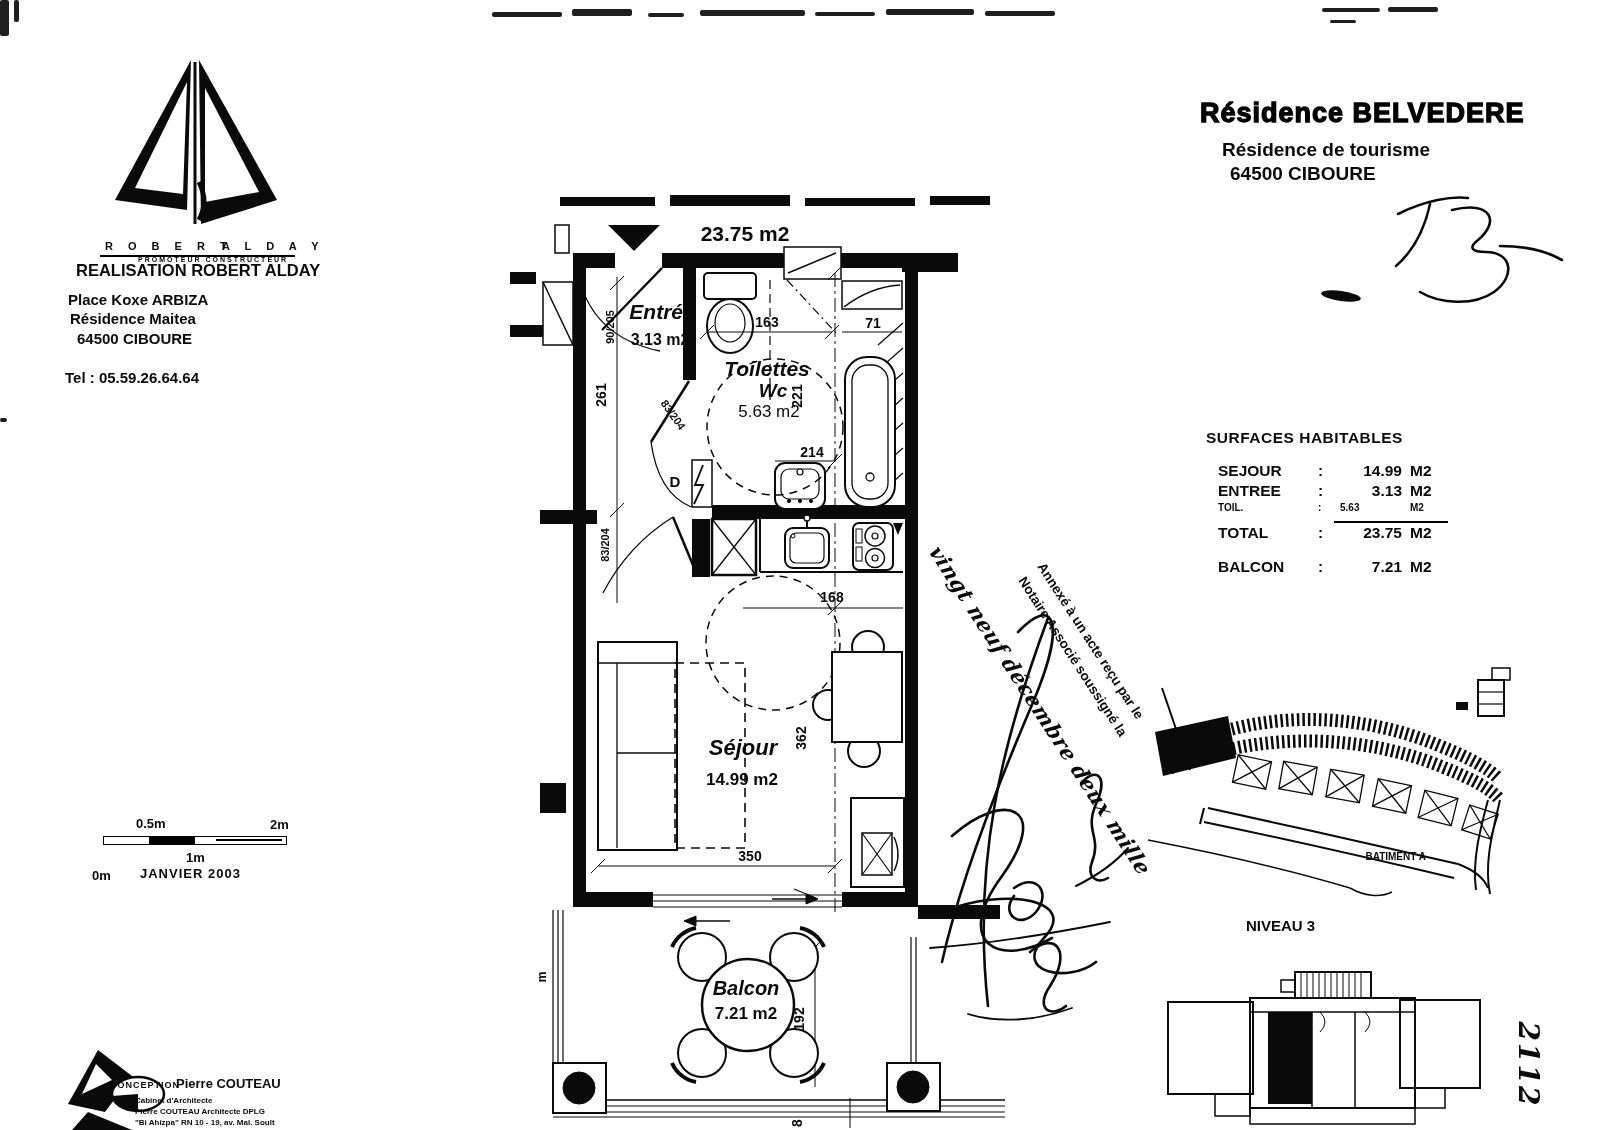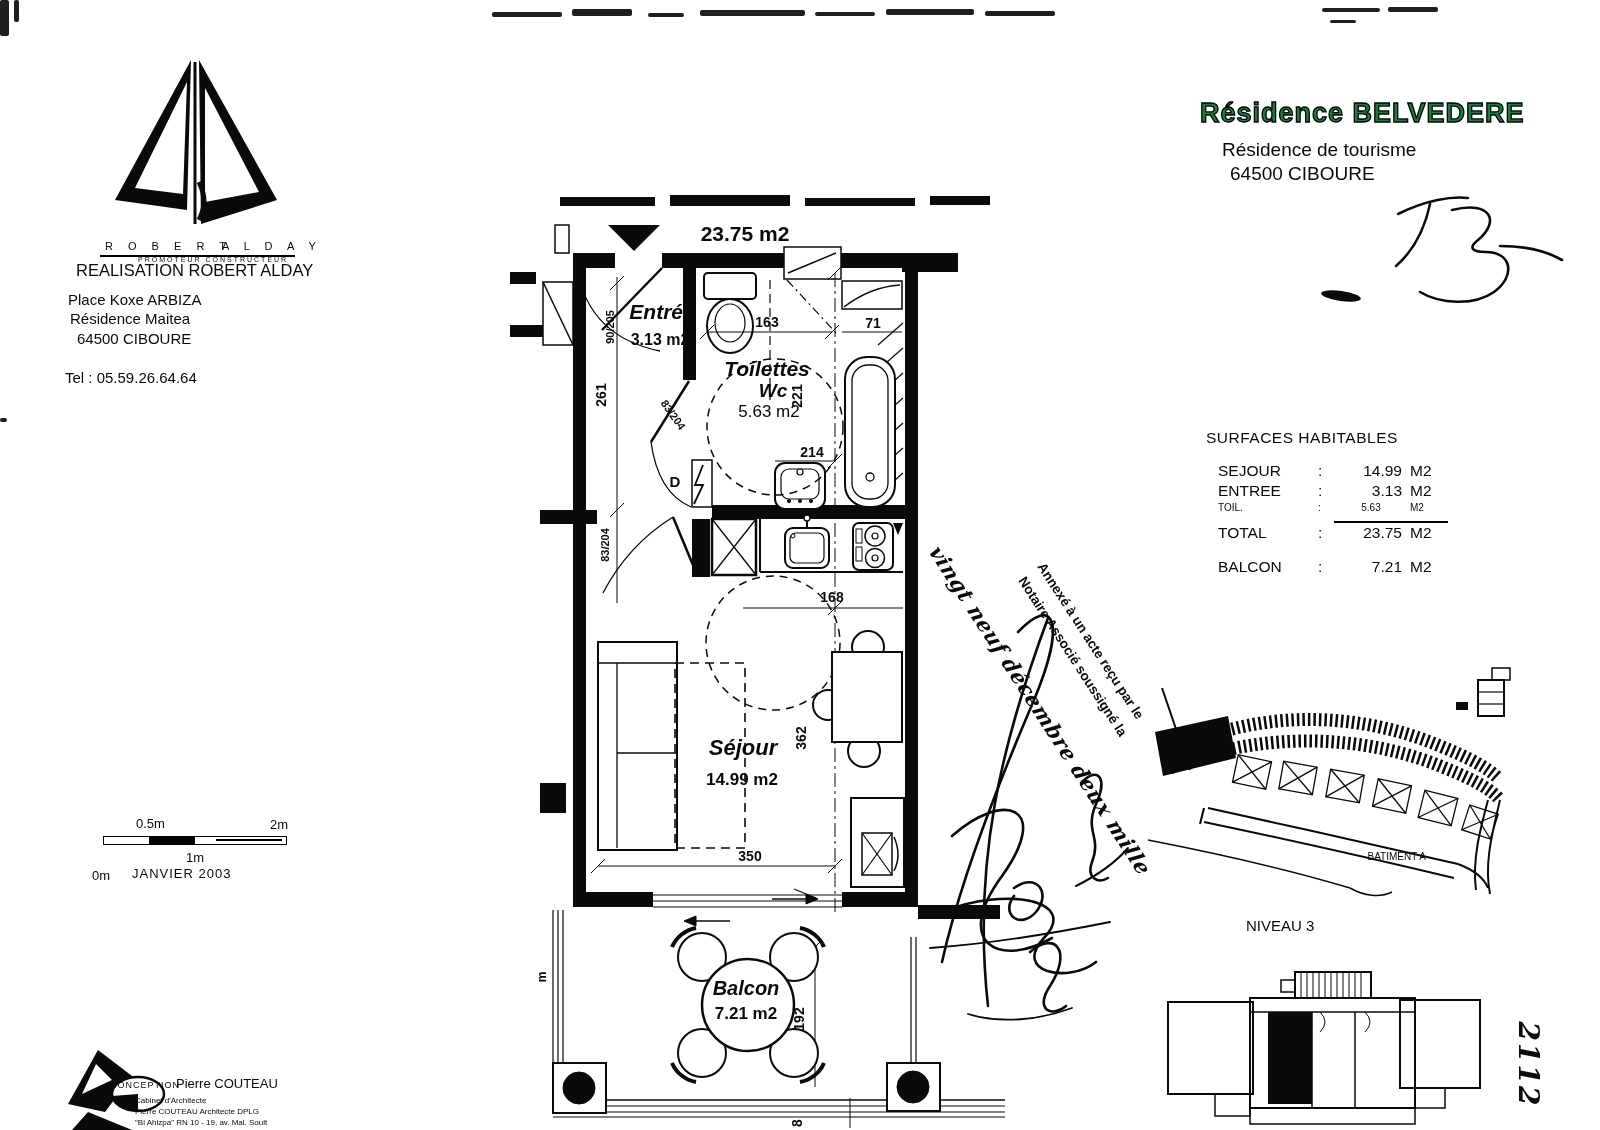--- a/index.html
+++ b/index.html
@@ -1,20 +1,20 @@
 <!DOCTYPE html>
 <html><head>
 <meta charset="utf-8">
 <style>
   html,body{margin:0;padding:0;background:#fff;}
   .sheet{position:relative;width:1600px;height:1130px;background:#fff;overflow:hidden;
          font-family:"Liberation Sans",sans-serif;color:#0a0a0a;}
   .t{position:absolute;white-space:nowrap;}
-  .b{font-weight:normal;}
-  .outline{color:#15803d;-webkit-text-stroke:1.3px #000;font-weight:bold;}
+  .b{font-weight:bold;}
+  .outline{color:#000000;-webkit-text-stroke:1.3px #000;font-weight:bold;}
   .artifact{position:absolute;background:#000;opacity:.88;border-radius:2px;}
   svg{position:absolute;overflow:visible;}
   svg text{font-family:"Liberation Sans",sans-serif;fill:#0a0a0a;}
   .hand{font-family:"DejaVu Serif",serif;font-style:italic;font-weight:700;}
 </style>
 </head>
 <body>
 
 <div class="sheet">
 
@@ -54,21 +54,21 @@
     <div class="t b" style="left:136px;top:816px;font-size:13px">0.5m</div>
     <div class="t b" style="left:270px;top:817px;font-size:13px">2m</div>
     <div class="t" style="left:103px;top:836px;width:182px;height:7px;border:1.5px solid #000">
       <div style="position:absolute;left:45px;top:0;width:46px;height:100%;background:#000"></div>
       <div style="position:absolute;left:112px;top:2px;width:66px;height:2px;background:#000"></div>
     </div>
     <div class="t b" style="left:92px;top:868px;font-size:13px">0m</div>
     <div class="t b" style="left:186px;top:850px;font-size:13px">1m</div>
   </div>
 
-  <div class="t b" style="left:132px;top:866px;font-size:13px;letter-spacing:1px">JANVIER  2003</div>
+  <div class="t b" style="left:140px;top:866px;font-size:13px;letter-spacing:1px">JANVIER  2003</div>
 
 
   <svg style="left:60px;top:1042px" width="140" height="88" viewBox="0 0 140 88">
     <polygon points="8,62 38,8 72,34 45,70" fill="#0a0a0a"></polygon>
     <polygon points="22,52 36,22 52,38" fill="#fff"></polygon>
     <polygon points="28,70 72,88 12,88" fill="#0a0a0a"></polygon>
     <ellipse cx="78" cy="52" rx="26" ry="17" fill="#fff" stroke="#0a0a0a" stroke-width="2.5"></ellipse>
     <path d="M52,54 A26,17 0 0 0 78,69 L78,52 Z" fill="#0a0a0a"></path>
   </svg>
   <div class="t b" style="left:110px;top:1080px;font-size:9px;letter-spacing:1px;filter:blur(.2px)">CONCEPTION</div>
@@ -90,21 +90,21 @@
   </div>
   <div class="t b" style="left:1218px;top:482px;width:232px;display:flex;font-size:15.5px">
     <span style="width:100px">ENTREE</span>
     <span style="width:22px">:</span>
     <span style="width:62px;text-align:right">3.13</span>
     <span style="width:40px;padding-left:8px">M2</span>
   </div>
   <div class="t b" style="left:1218px;top:502px;width:232px;display:flex;font-size:10px">
     <span style="width:100px">TOIL.</span>
     <span style="width:22px">:</span>
-    <span style="width:62px;text-align:center">5.63</span>
+    <span style="width:62px;text-align:left">5.63</span>
     <span style="width:40px;padding-left:8px">M2</span>
   </div>
   <div class="t" style="left:1334px;top:521px;width:114px;height:2px;background:#000"></div>
   <div class="t b" style="left:1218px;top:524px;width:232px;display:flex;font-size:15.5px">
     <span style="width:100px">TOTAL</span>
     <span style="width:22px">:</span>
     <span style="width:62px;text-align:right">23.75</span>
     <span style="width:40px;padding-left:8px">M2</span>
   </div>
   <div class="t b" style="left:1218px;top:558px;width:232px;display:flex;font-size:15.5px">

